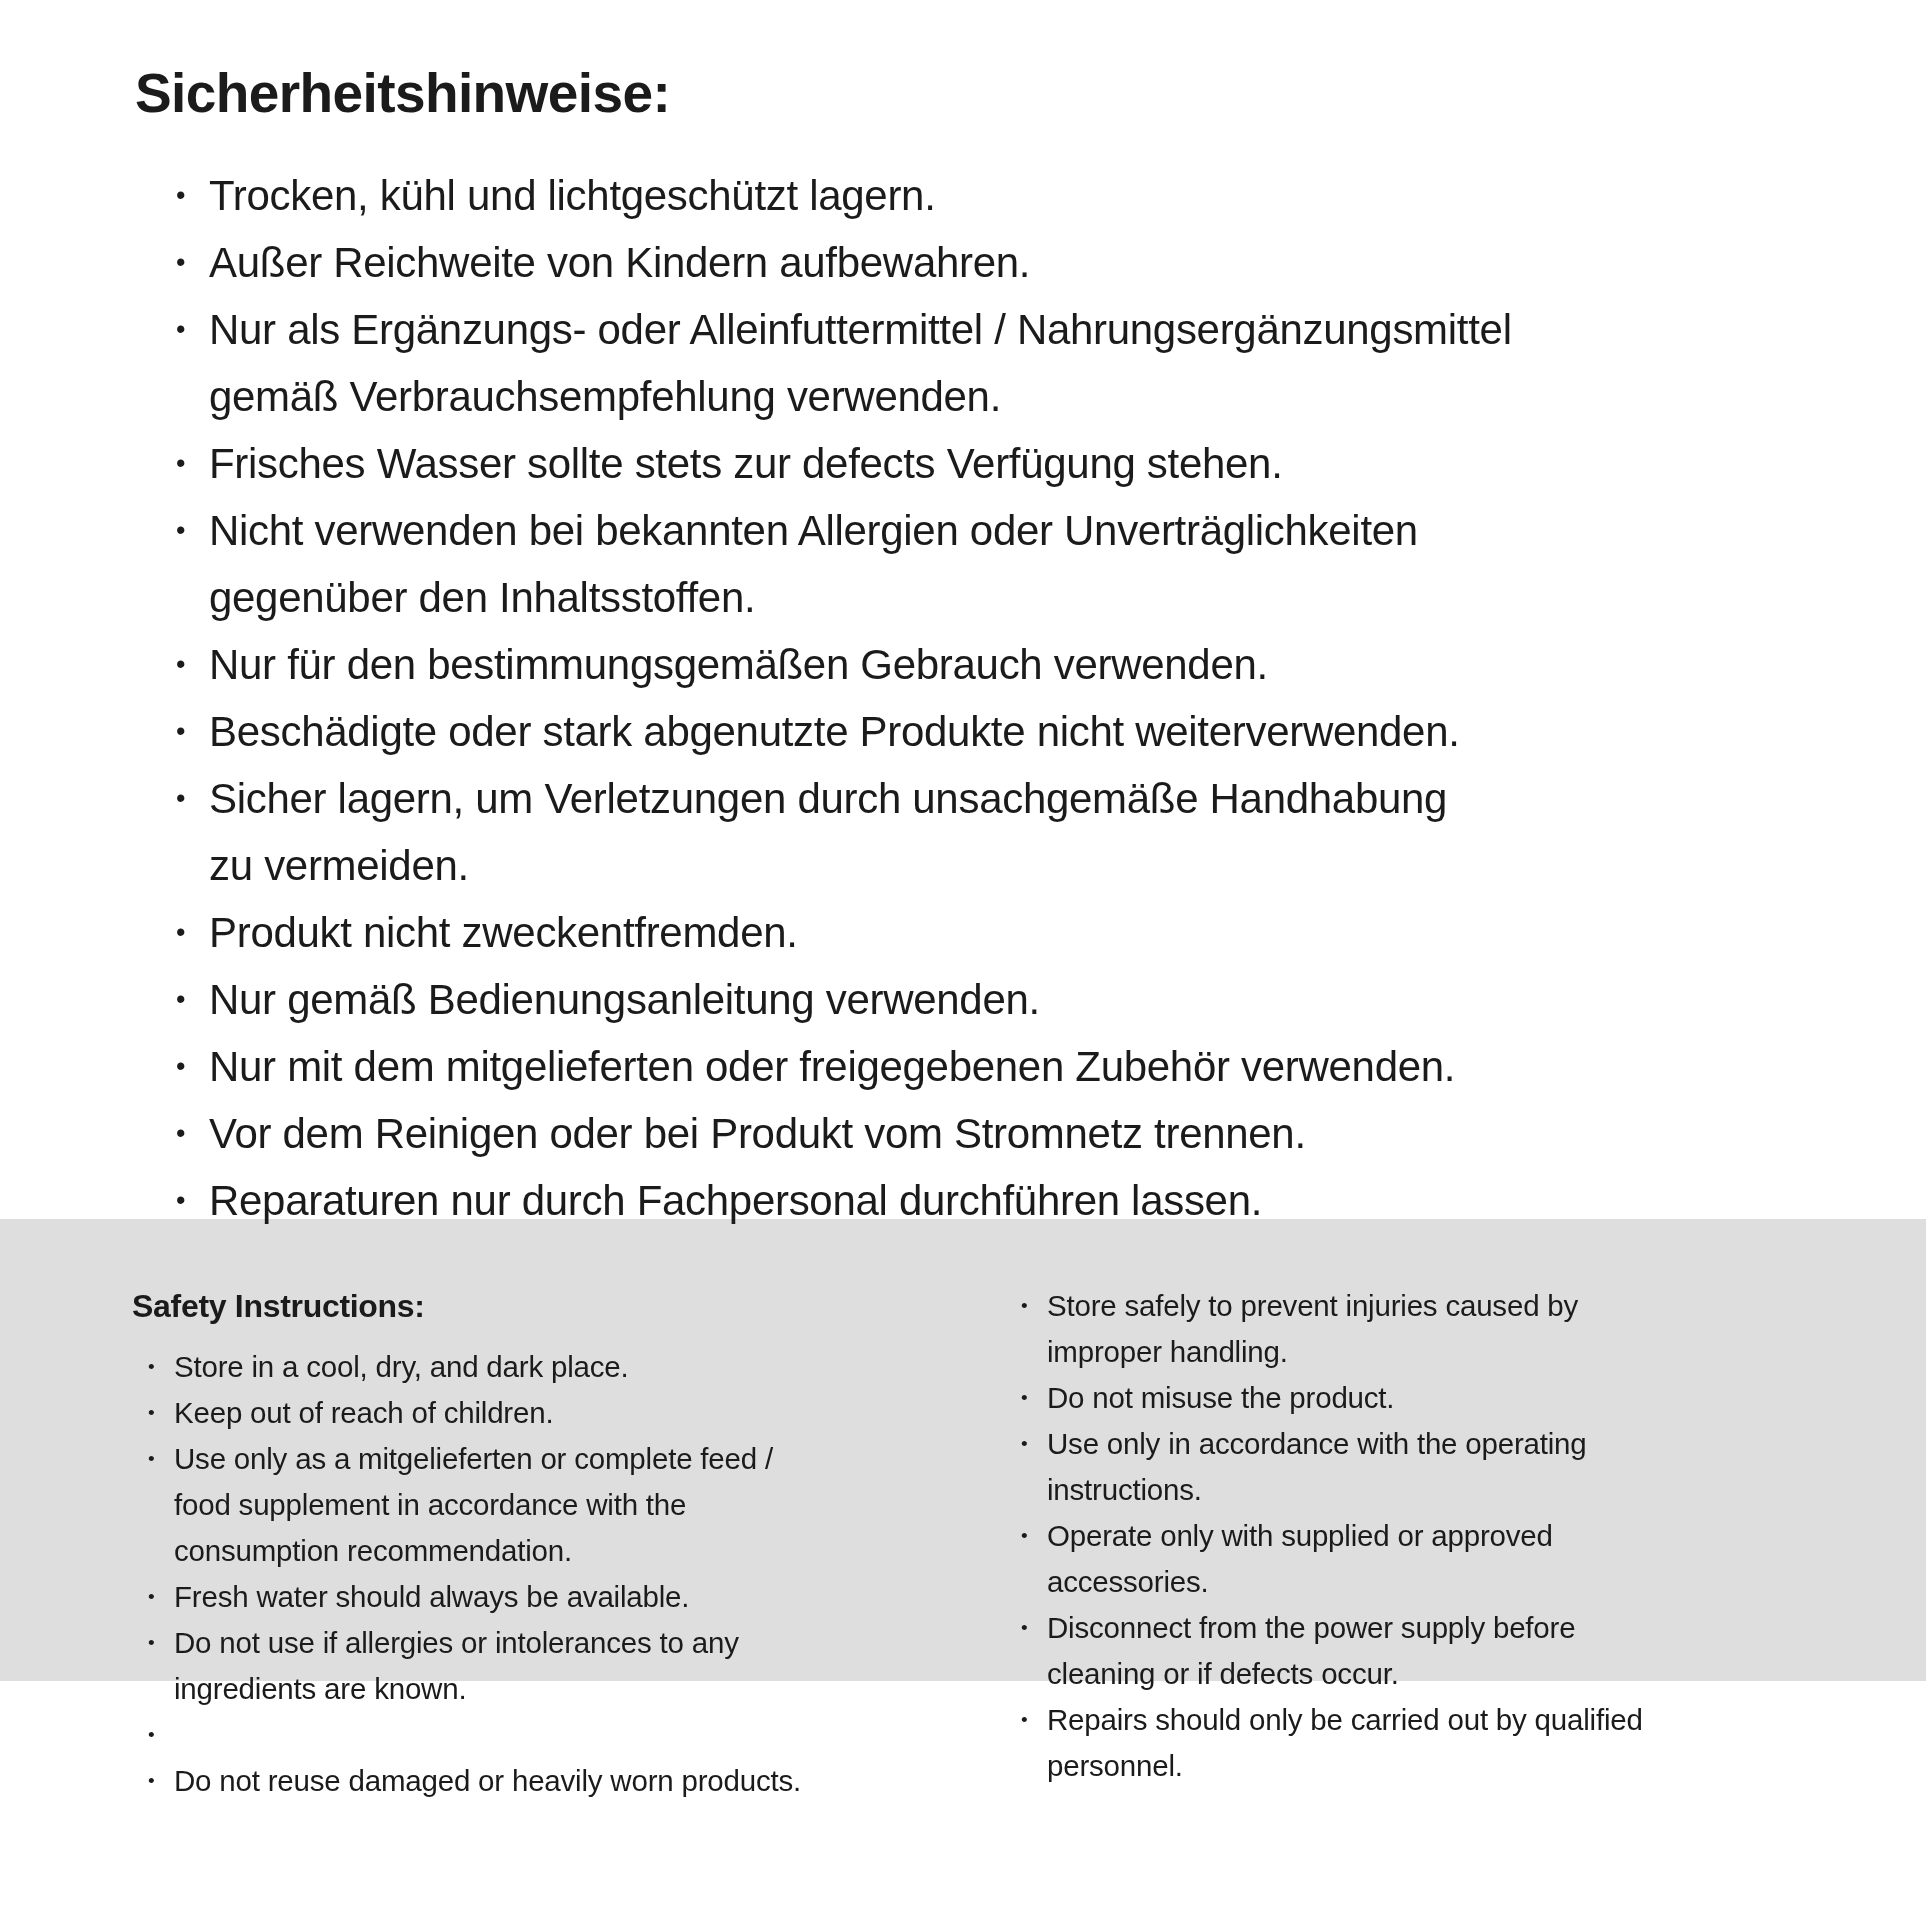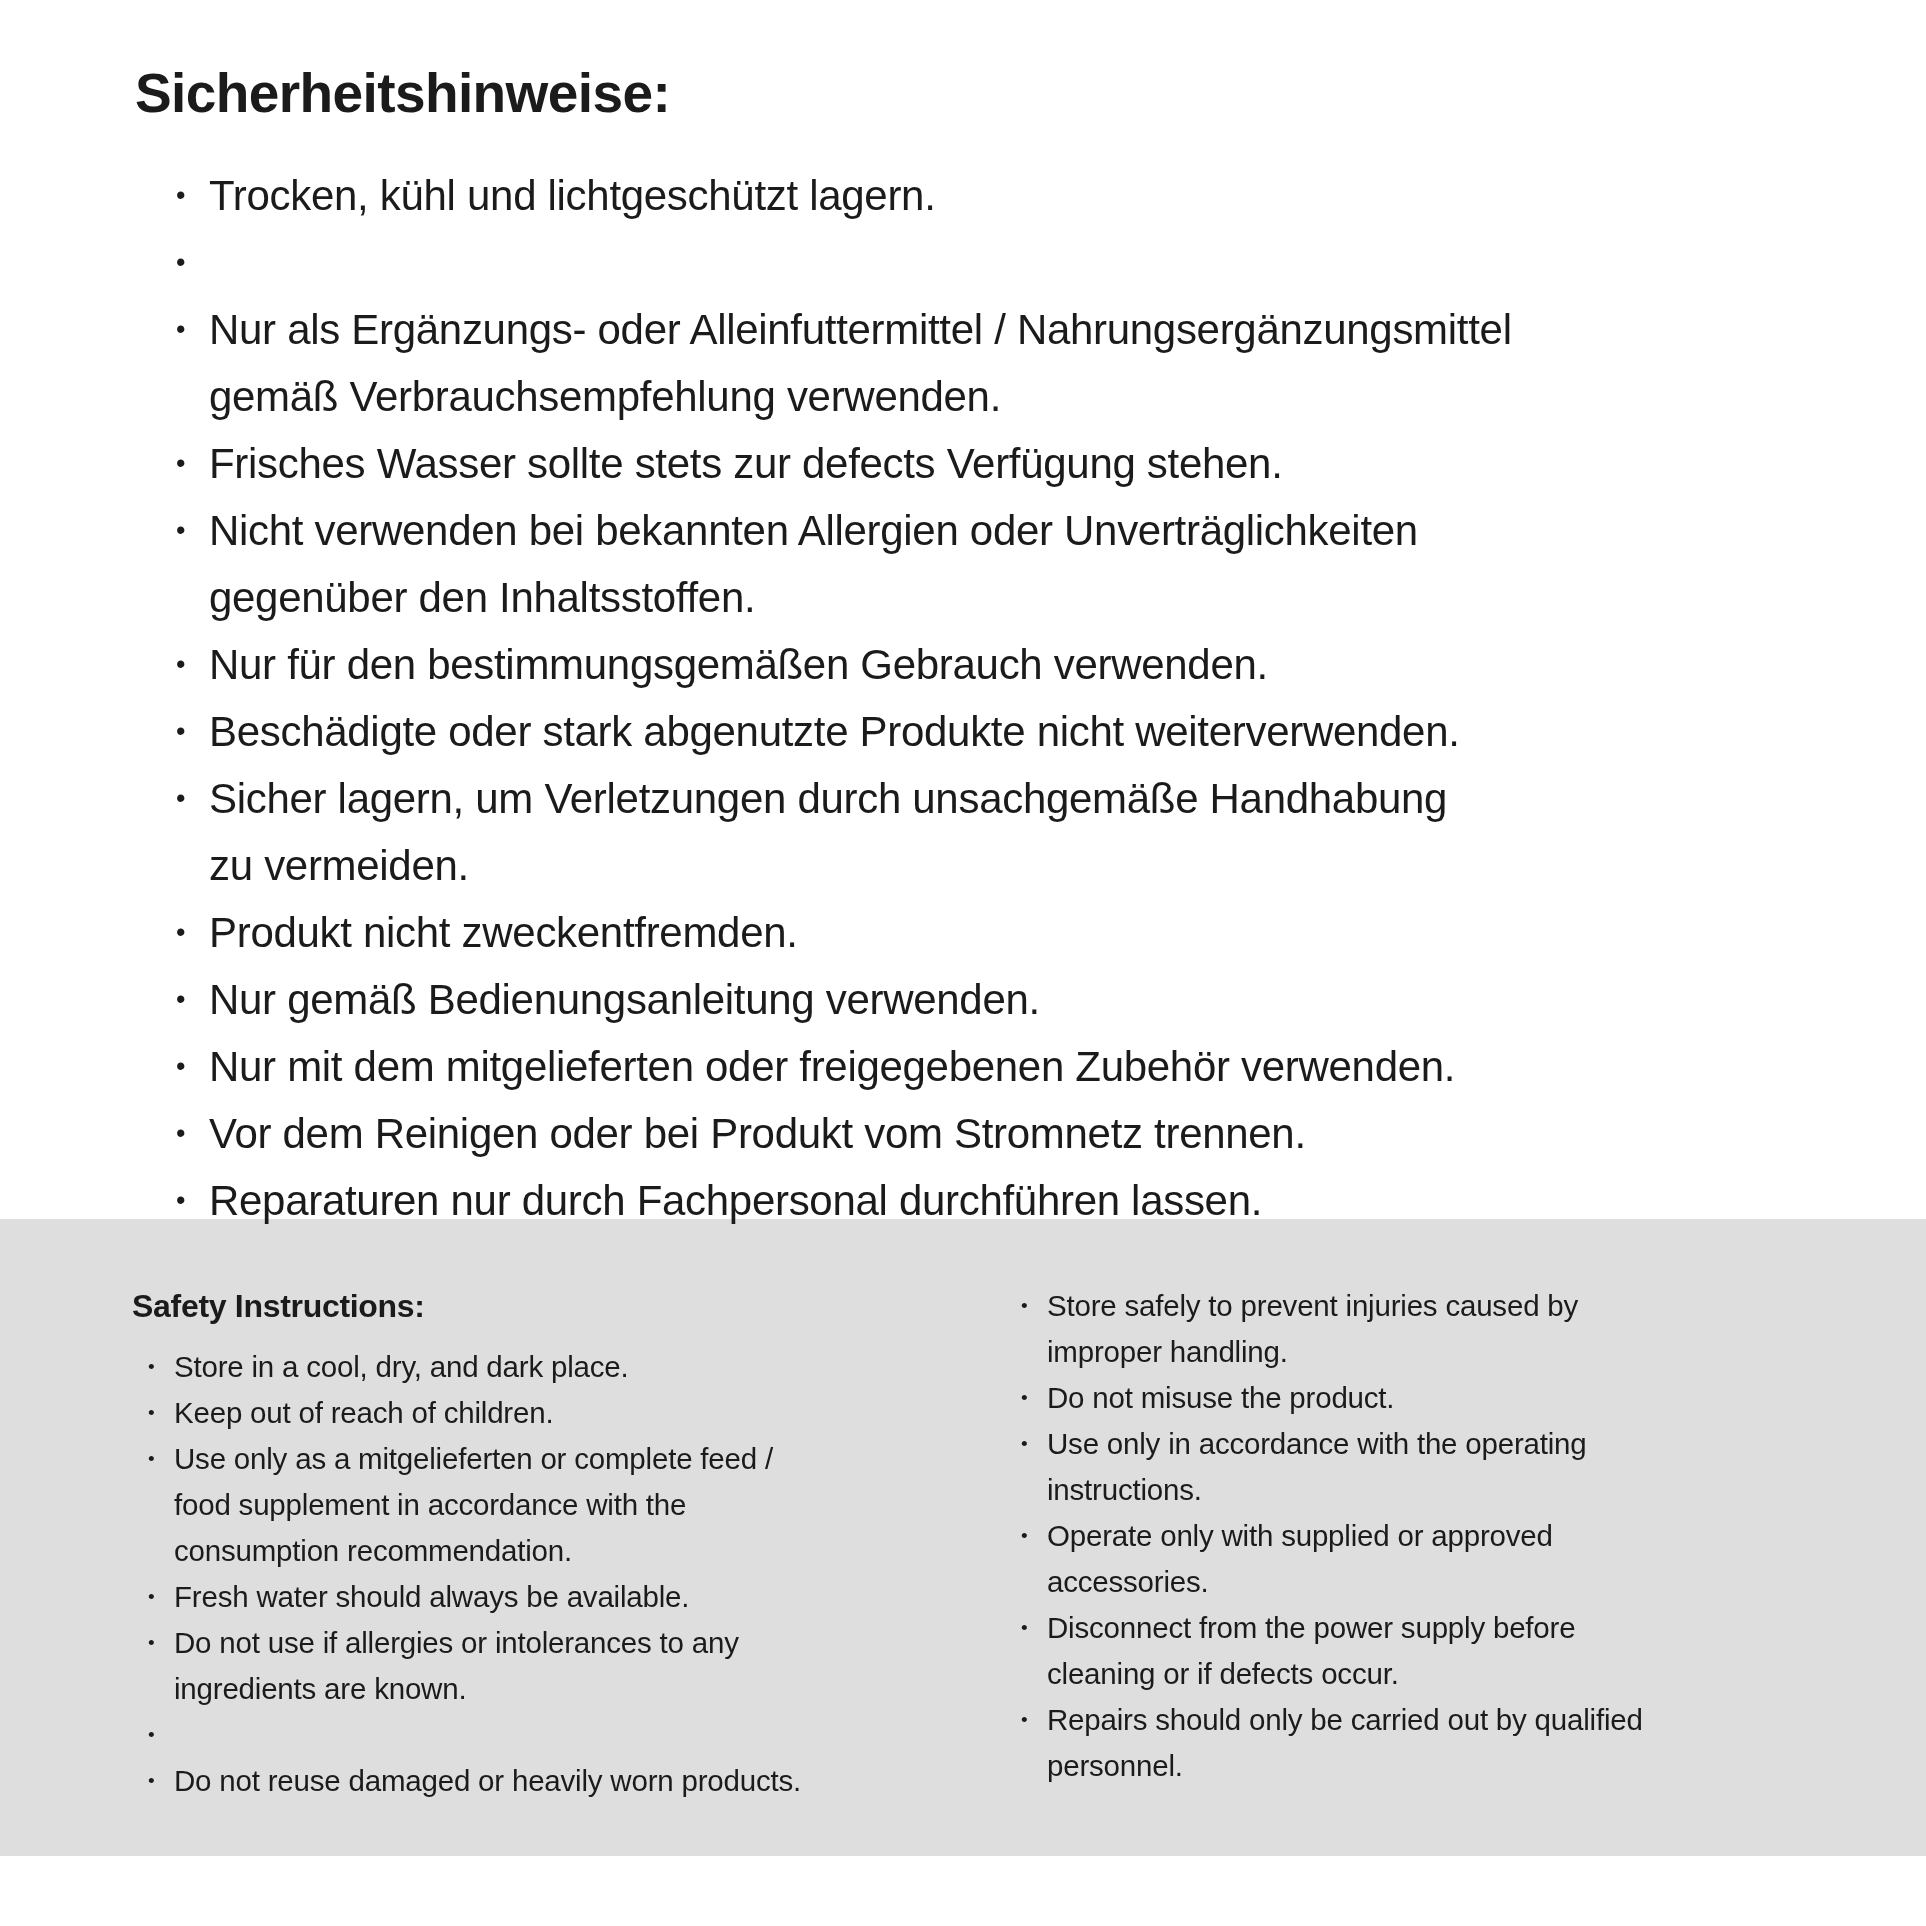--- a/index.html
+++ b/index.html
@@ -51,21 +51,21 @@
     font-size: 27px;
     line-height: 67px;
   }
   .item-text {
     white-space: pre-line;   
   }
 
   
   .en-section {
     box-sizing: border-box;
-    height: 637px;
+    height: 462px;
     background: var(--panel_bg, #dedede);
     display: flex;
     align-items: flex-start;
     padding: 64px 39px 0 132px;
   }
   .en-col-left {
     flex: 0 0 auto;
     width: 889px;
   }
   .en-col-right {
@@ -108,20 +108,21 @@
 
   <ul class="de-list">
 
       <li>
         <span class="bullet de-bullet">•</span>
         <span class="item-text">Trocken, kühl und lichtgeschützt lagern.</span>
       </li>
 
       <li>
         <span class="bullet de-bullet">•</span>
+        <span class="item-text">Außer Reichweite von Kindern aufbewahren.</span>
       </li>
 
       <li>
         <span class="bullet de-bullet">•</span>
         <span class="item-text">Nur als Ergänzungs- oder Alleinfuttermittel / Nahrungsergänzungsmittel
 gemäß Verbrauchsempfehlung verwenden.</span>
       </li>
 
       <li>
         <span class="bullet de-bullet">•</span>

